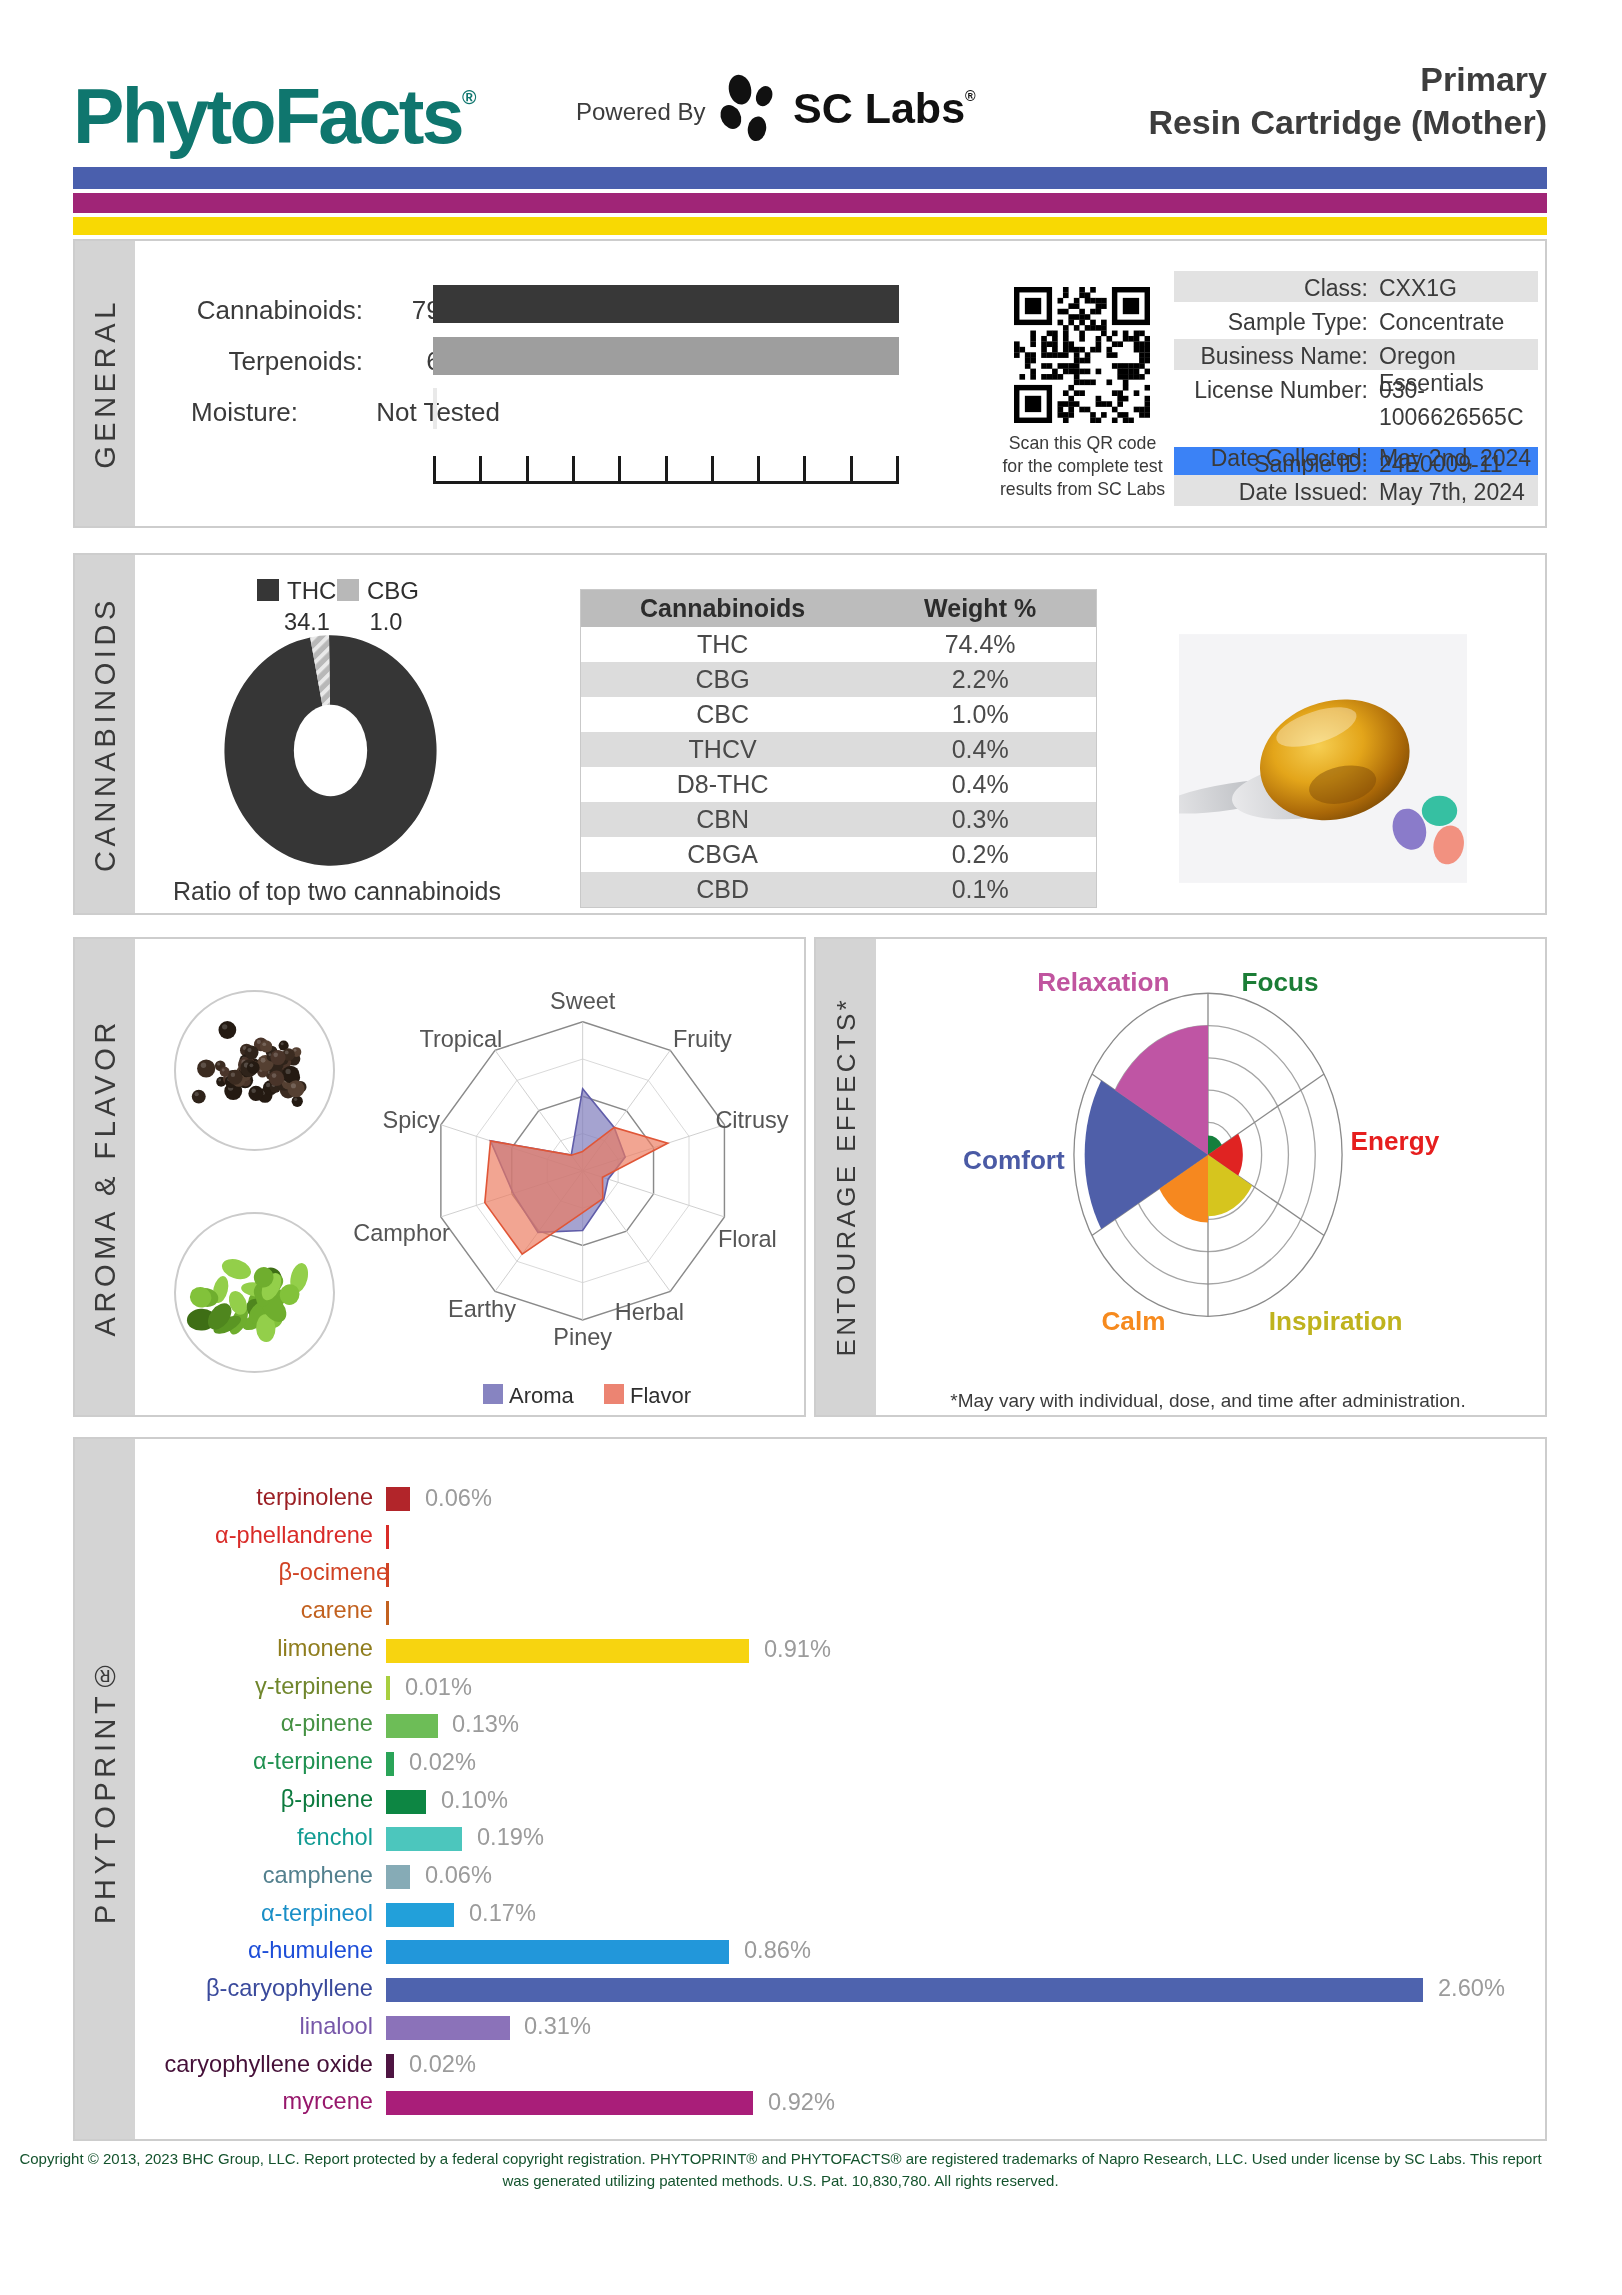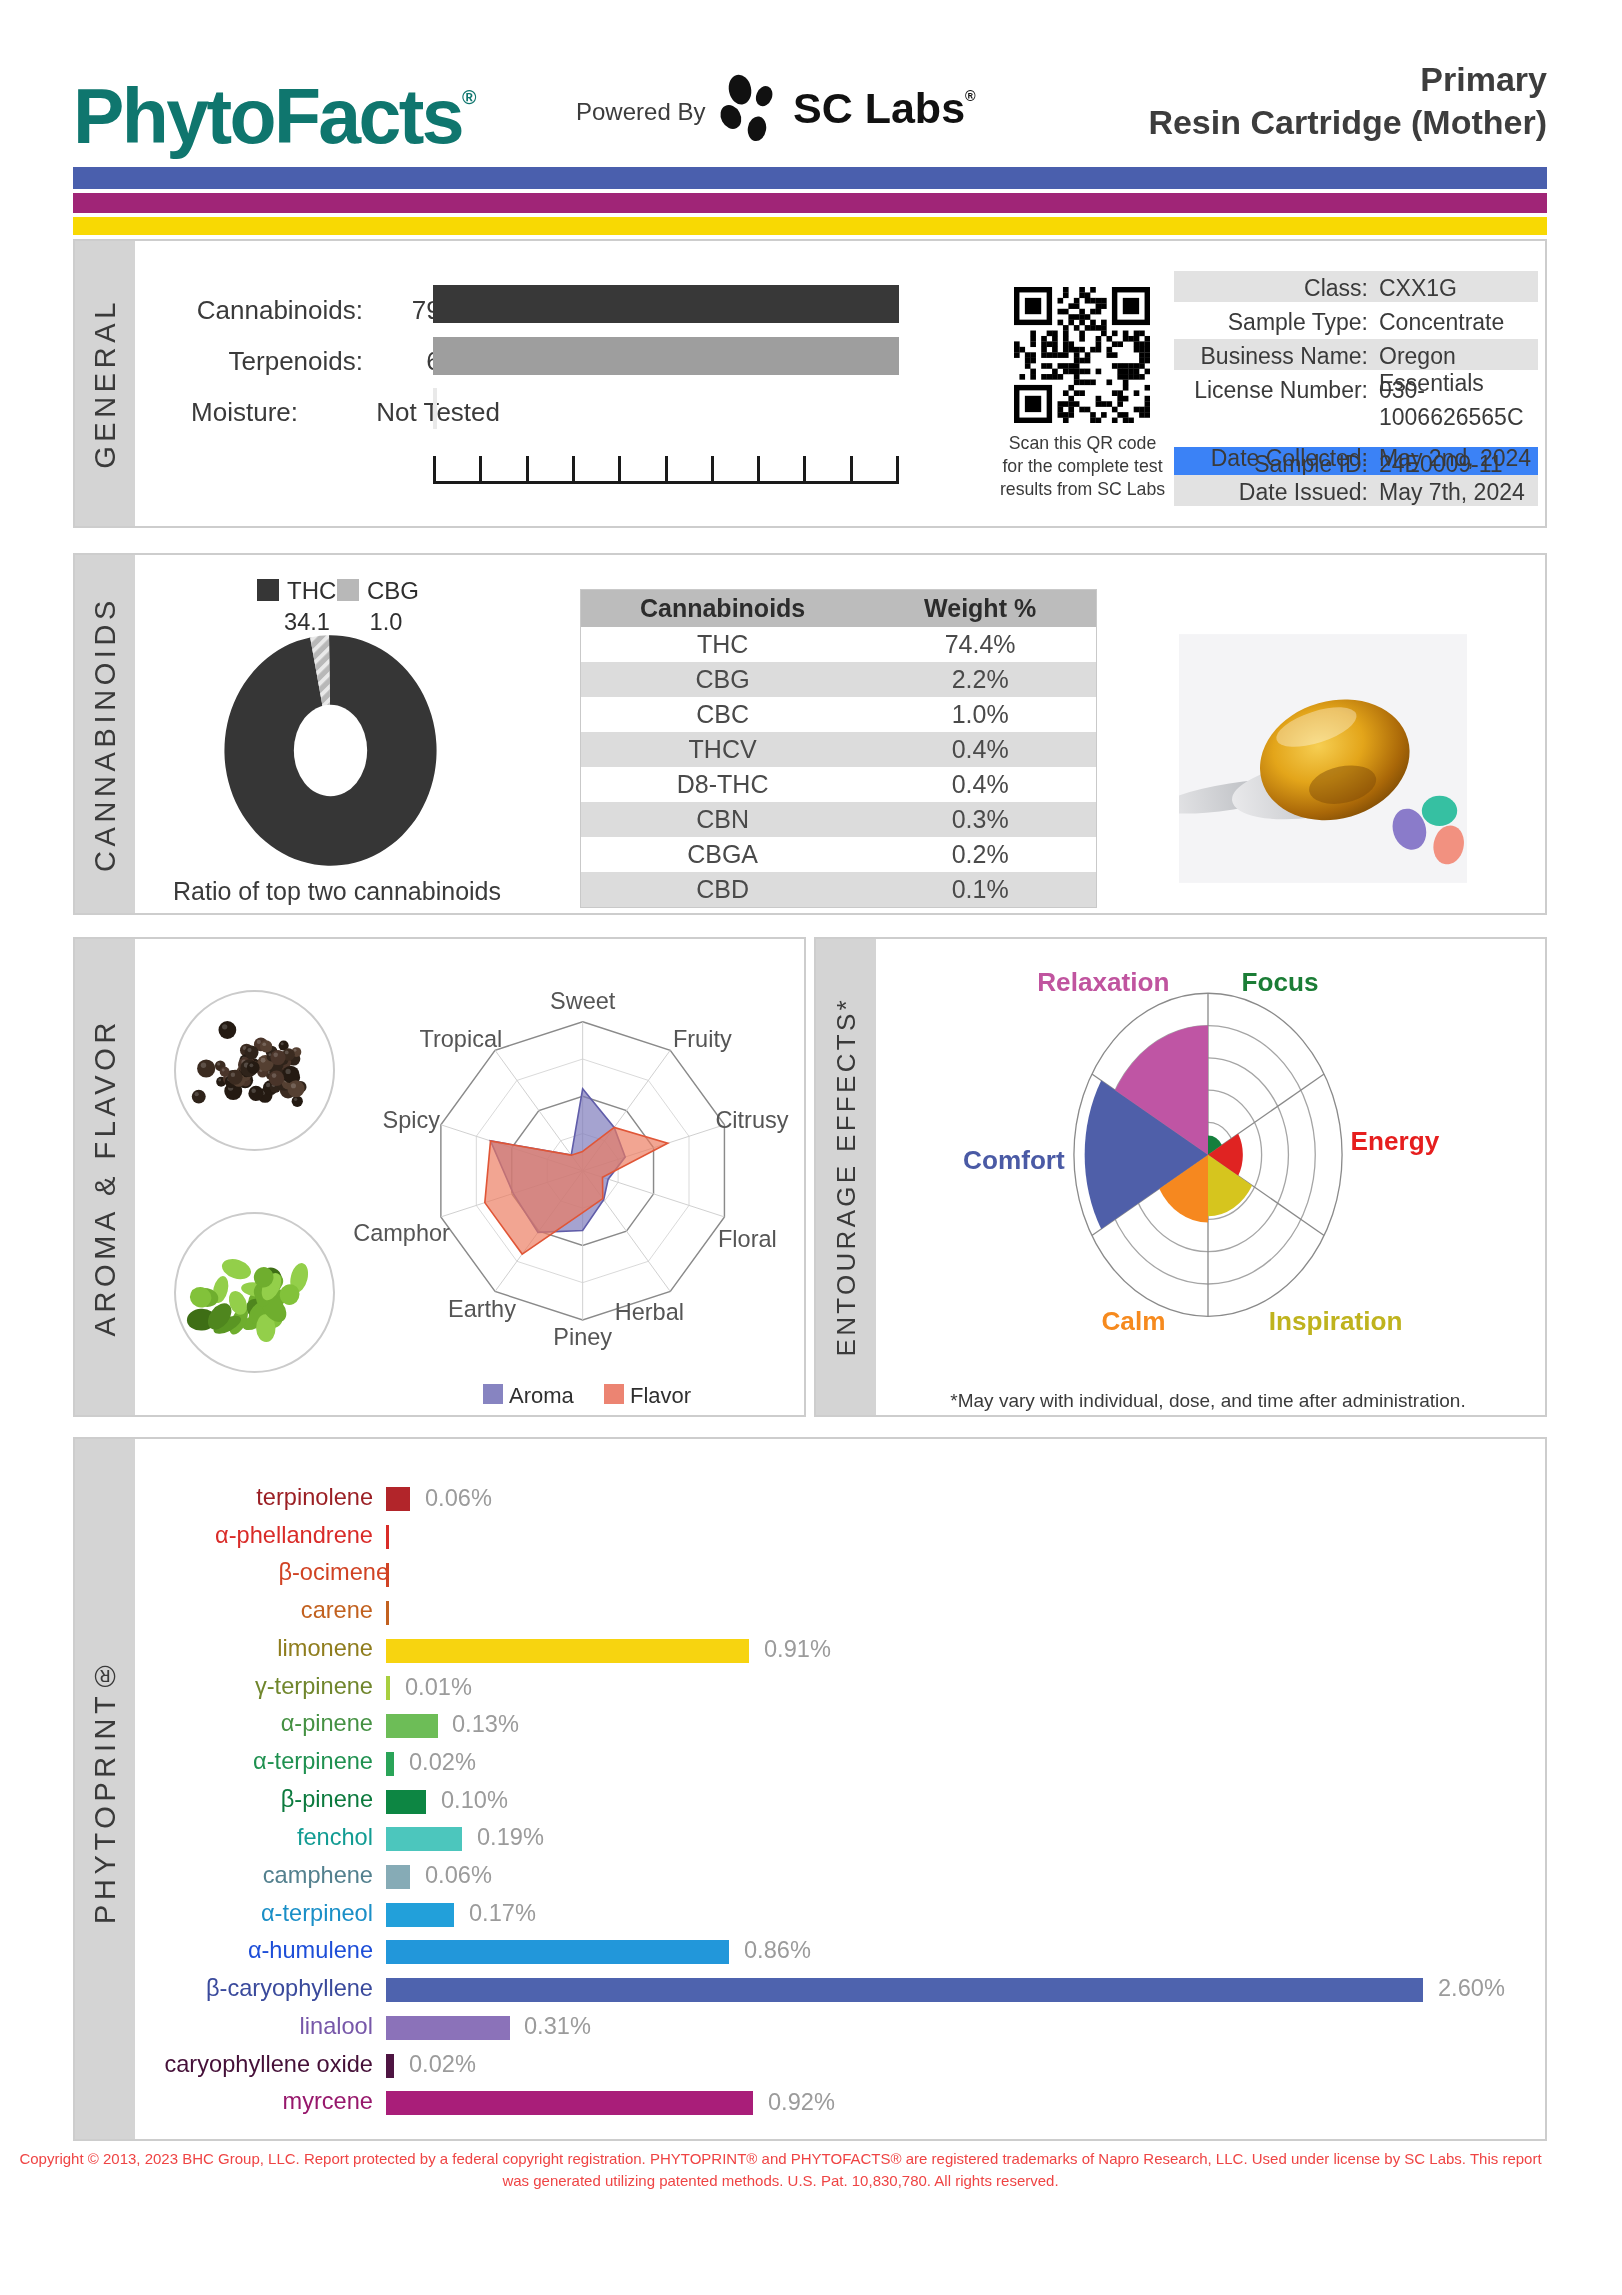--- a/index.html
+++ b/index.html
@@ -17,21 +17,21 @@
   .bar{position:absolute;height:38px;}
   .infolabel{font-size:23px;text-align:right;position:absolute;left:0;width:194px;}
   .infovalue{font-size:23px;position:absolute;left:205px;}
   .caption{font-size:25px;color:#3a3a3a;text-align:center;}
   .qrcap{font-size:17.7px;color:#3a3a3a;text-align:center;line-height:23px;}
   .tbl-head{font-weight:bold;font-size:25px;color:#2c2c2c;}
   .legend-name{font-size:24px;color:#2f2f2f;}
   .legend-val{font-size:23.6px;color:#2f2f2f;text-align:center;}
   .aflegend{font-size:22px;color:#2f2f2f;}
   .footnote{font-size:19px;color:#3a3a3a;text-align:center;}
-  .footer-line{width:1561px;text-align:center;font-size:15px;color:#ef4444;line-height:21.6px;}
+  .footer-line{width:1561px;text-align:center;font-size:15px;color:#14532d;line-height:21.6px;}
   svg text{font-family:"Liberation Sans", sans-serif;}
 </style>
 </head>
 <body>
 
 <div class="page">
 
   <div class="abs" style="left:73px;top:72px;">
     <span class="logo"><span>PhytoFacts</span><sup>®</sup></span>
   </div>

